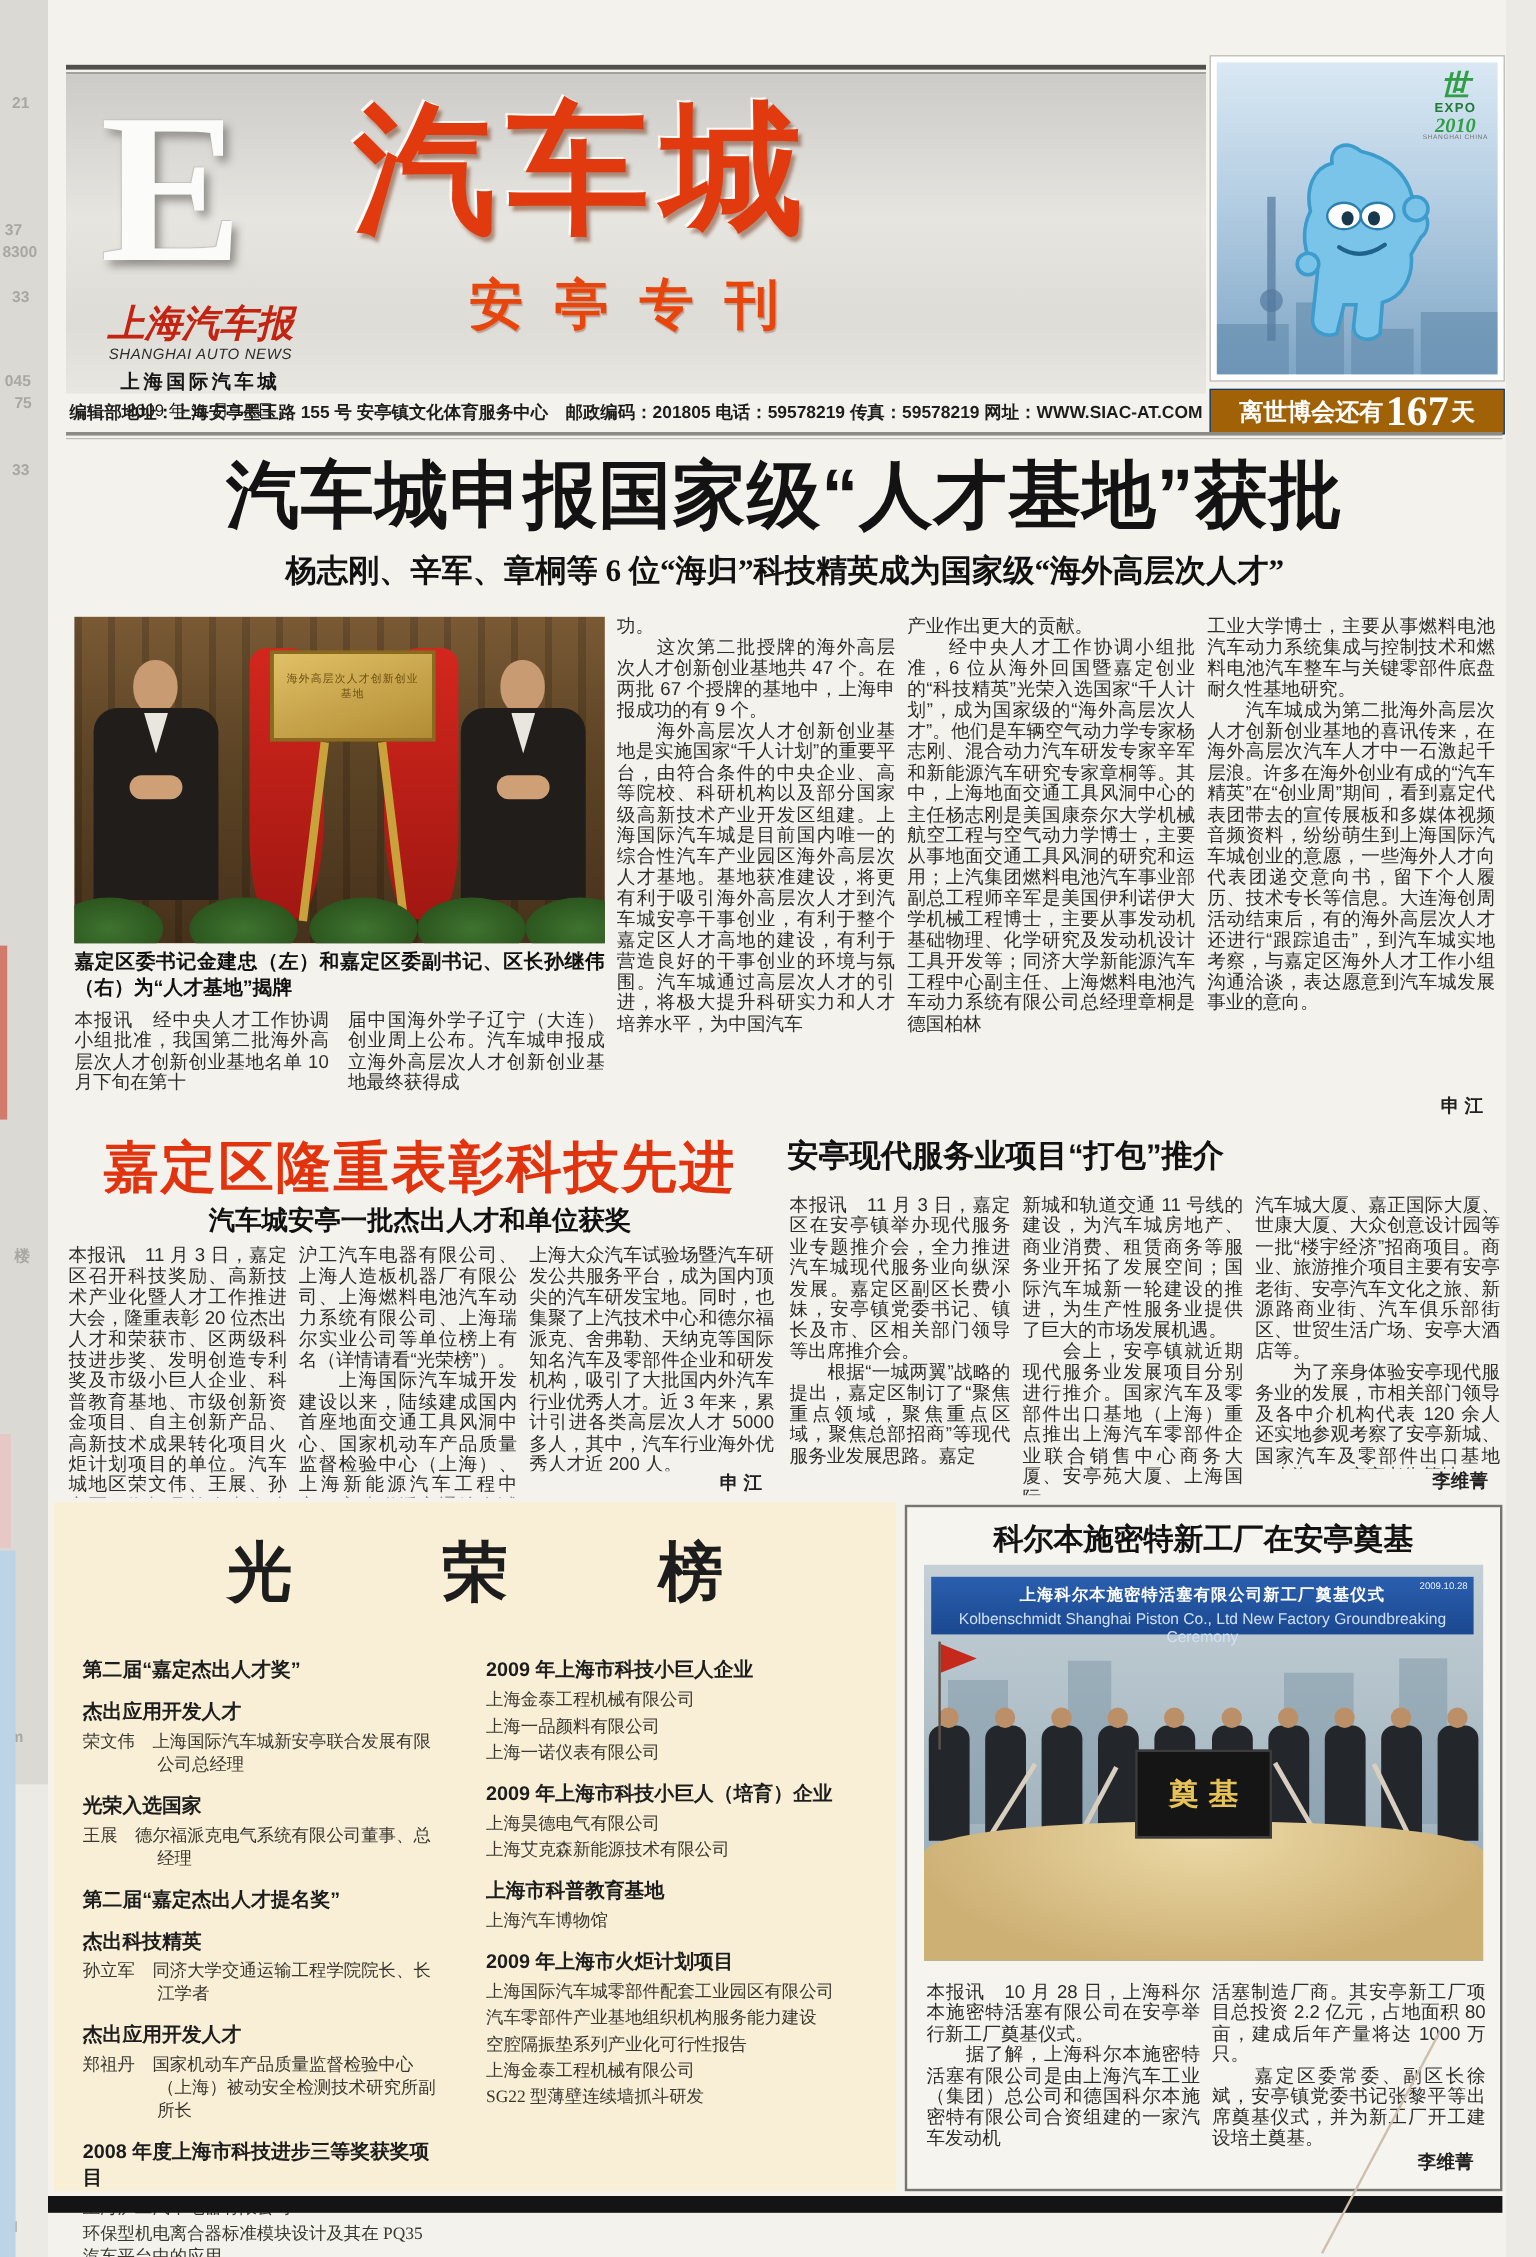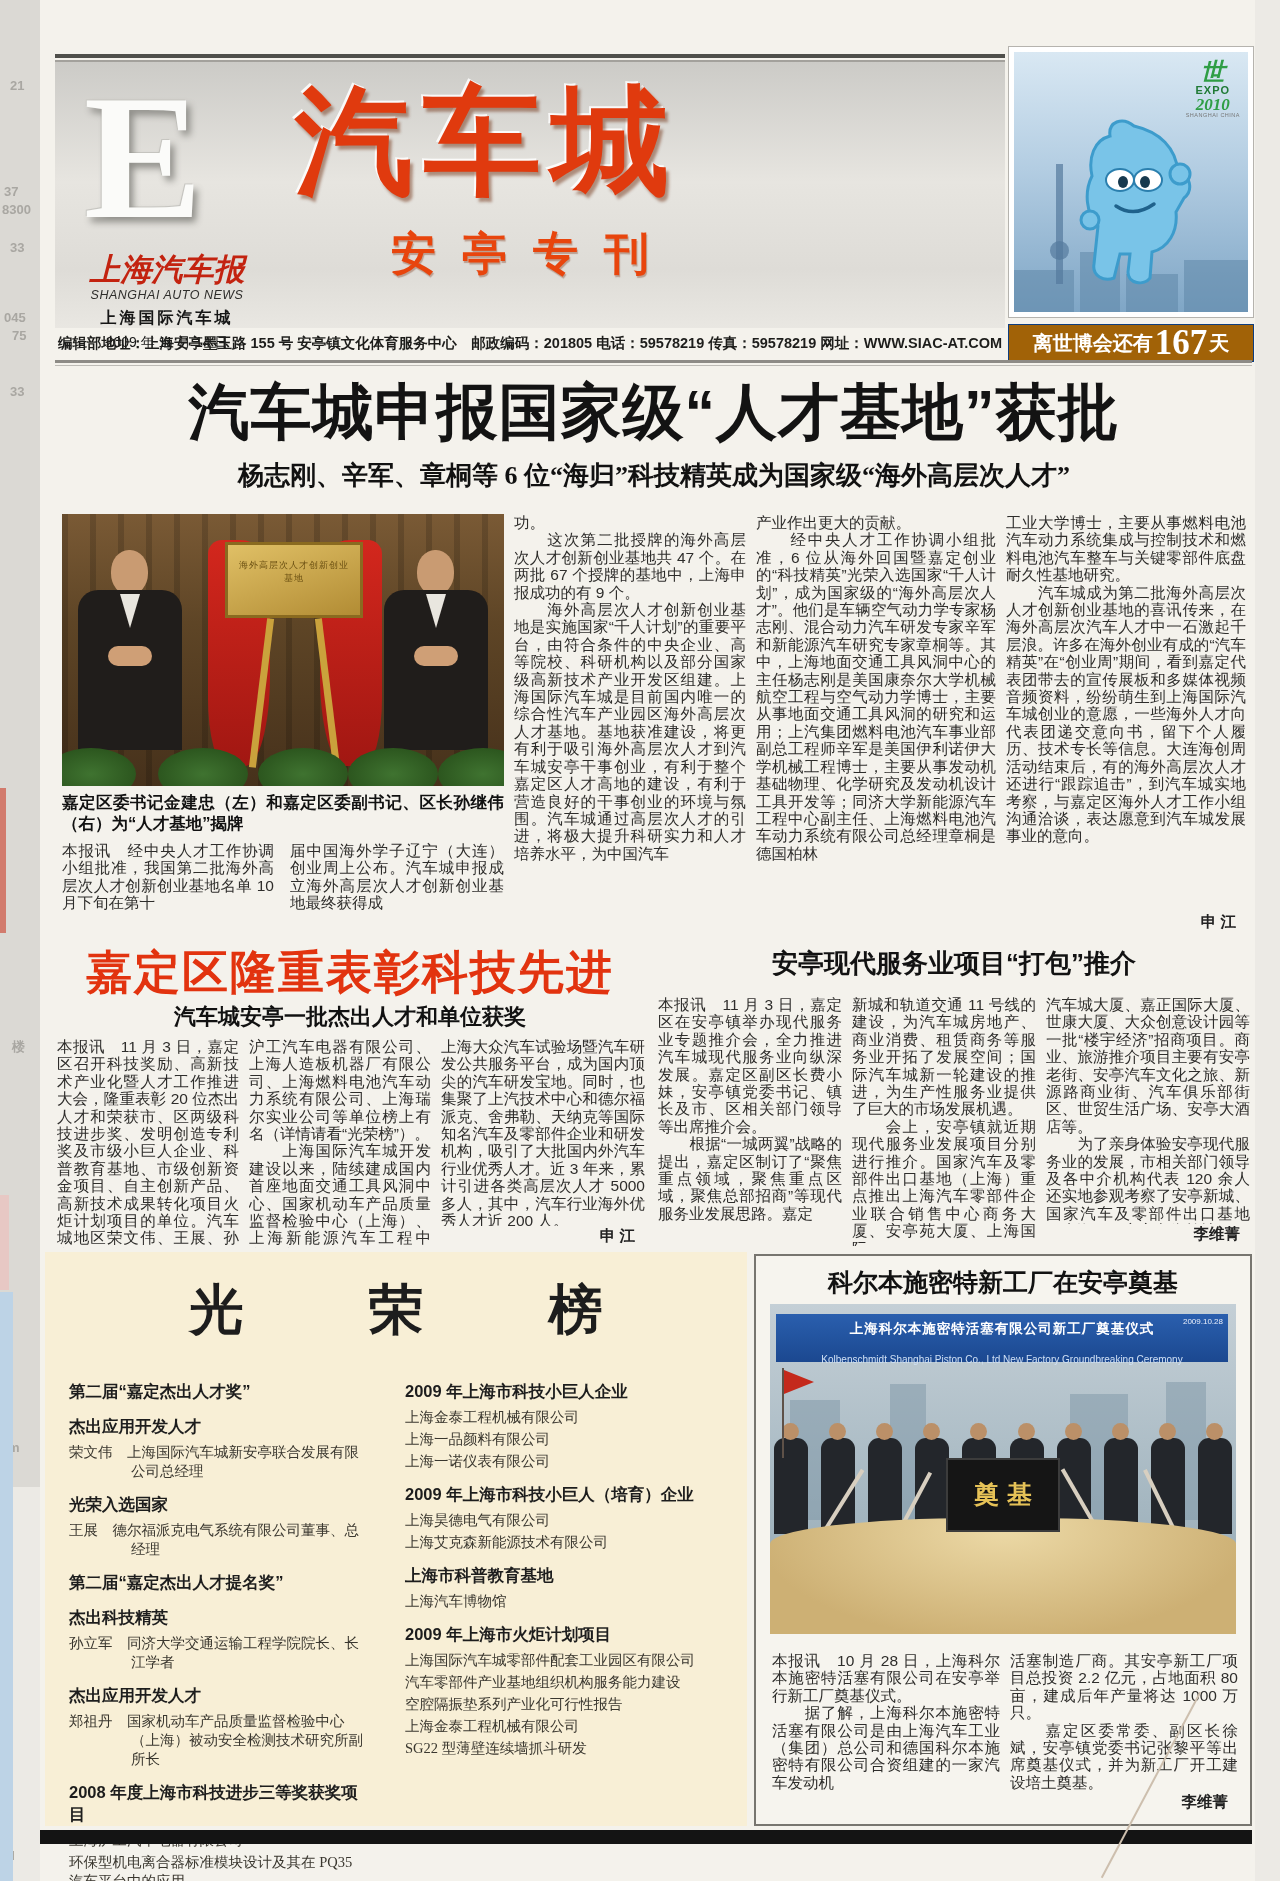--- a/index.html
+++ b/index.html
@@ -76,29 +76,29 @@
   .honor-box{left:45px;top:1252px;width:702px;height:574px;background:#f8efd6;box-sizing:border-box;}
   .honor-title{position:absolute;top:22px;left:0;width:100%;text-align:center;font-family:"Liberation Serif","DejaVu Serif",serif;font-size:54px;font-weight:bold;color:#1d1d1d;letter-spacing:56px;text-indent:56px;}
   .honor-cols{position:absolute;top:116px;left:24px;right:16px;display:flex;gap:36px;}
   .honor-col-l{width:300px;}
   .honor-col-r{width:322px;}
   .hh{font-size:16.5px;font-weight:bold;color:#1d1d1d;margin:13px 0 5px;}
   .hk{font-family:"Liberation Serif","DejaVu Serif",serif;font-size:14.5px;line-height:19px;color:#3a372f;margin:3px 0;}
   .hk-hang{text-indent:-62px;padding-left:62px;}
 
   
-  .svc-title{left:656px;top:946px;width:596px;text-align:center;font-size:26px;font-weight:900;color:#121212;}
+  .svc-title{left:656px;top:946px;width:596px;font-size:26px;font-weight:900;color:#121212;}
   
   .factory-box{left:754px;top:1254px;width:498px;height:572px;border:2px solid #77756f;background:#f6f4ee;box-sizing:border-box;}
   .factory-title{position:absolute;top:10px;left:0;width:100%;text-align:center;font-size:25px;font-weight:900;color:#121212;}
   .photo2{position:absolute;left:14px;top:48px;width:466px;height:330px;background:linear-gradient(180deg,#c4cfd6 0%,#a5b7c1 60%,#93a7b2 100%);overflow:hidden;}
   .p2-bldg{position:absolute;background:#7e95a6;opacity:.5;}
   .banner{position:absolute;left:6px;top:10px;width:452px;height:48px;background:linear-gradient(#2a5fae,#1b4890);color:#fff;text-align:center;}
   .banner-cn{font-size:13.5px;font-weight:bold;letter-spacing:1px;margin-top:6px;}
-  .banner-en{font-size:10px;color:#cfe0f5;margin-top:16px;}
+  .banner-en{font-size:13px;color:#cfe0f5;margin-top:3px;}
   .banner-date{position:absolute;top:3px;right:5px;font-size:8px;color:#e8eefb;}
   .crowd{position:absolute;left:4px;top:118px;width:458px;height:100px;display:flex;justify-content:space-between;}
   .fig{position:relative;width:34px;height:96px;background:#23262b;border-radius:11px 11px 0 0;margin-top:16px;}
   .fig .fhead{position:absolute;top:-15px;left:8px;width:17px;height:17px;border-radius:50%;background:#bb9068;}
   .shovel{position:absolute;width:4px;height:78px;background:#d8cfc0;}
   .sand{position:absolute;left:0;top:214px;width:466px;height:116px;background:radial-gradient(ellipse at 50% 10%,#ecd9a6,#cdb074 75%);border-radius:45% 45% 0 0/26px;}
   .stone{position:absolute;left:176px;top:154px;width:114px;height:74px;background:#151515;border:2px solid #3c3c3c;box-sizing:border-box;text-align:center;}
   .stone-text{font-family:"Liberation Serif","DejaVu Serif",serif;font-size:25px;font-weight:bold;color:#e6c257;letter-spacing:8px;text-indent:8px;margin-top:18px;}
   .flag{position:absolute;left:14px;top:66px;width:0;height:0;border-top:12px solid transparent;border-bottom:12px solid transparent;border-left:30px solid #c4291c;}
   .flagpole{position:absolute;left:12px;top:64px;width:2px;height:90px;background:#5e5148;}

